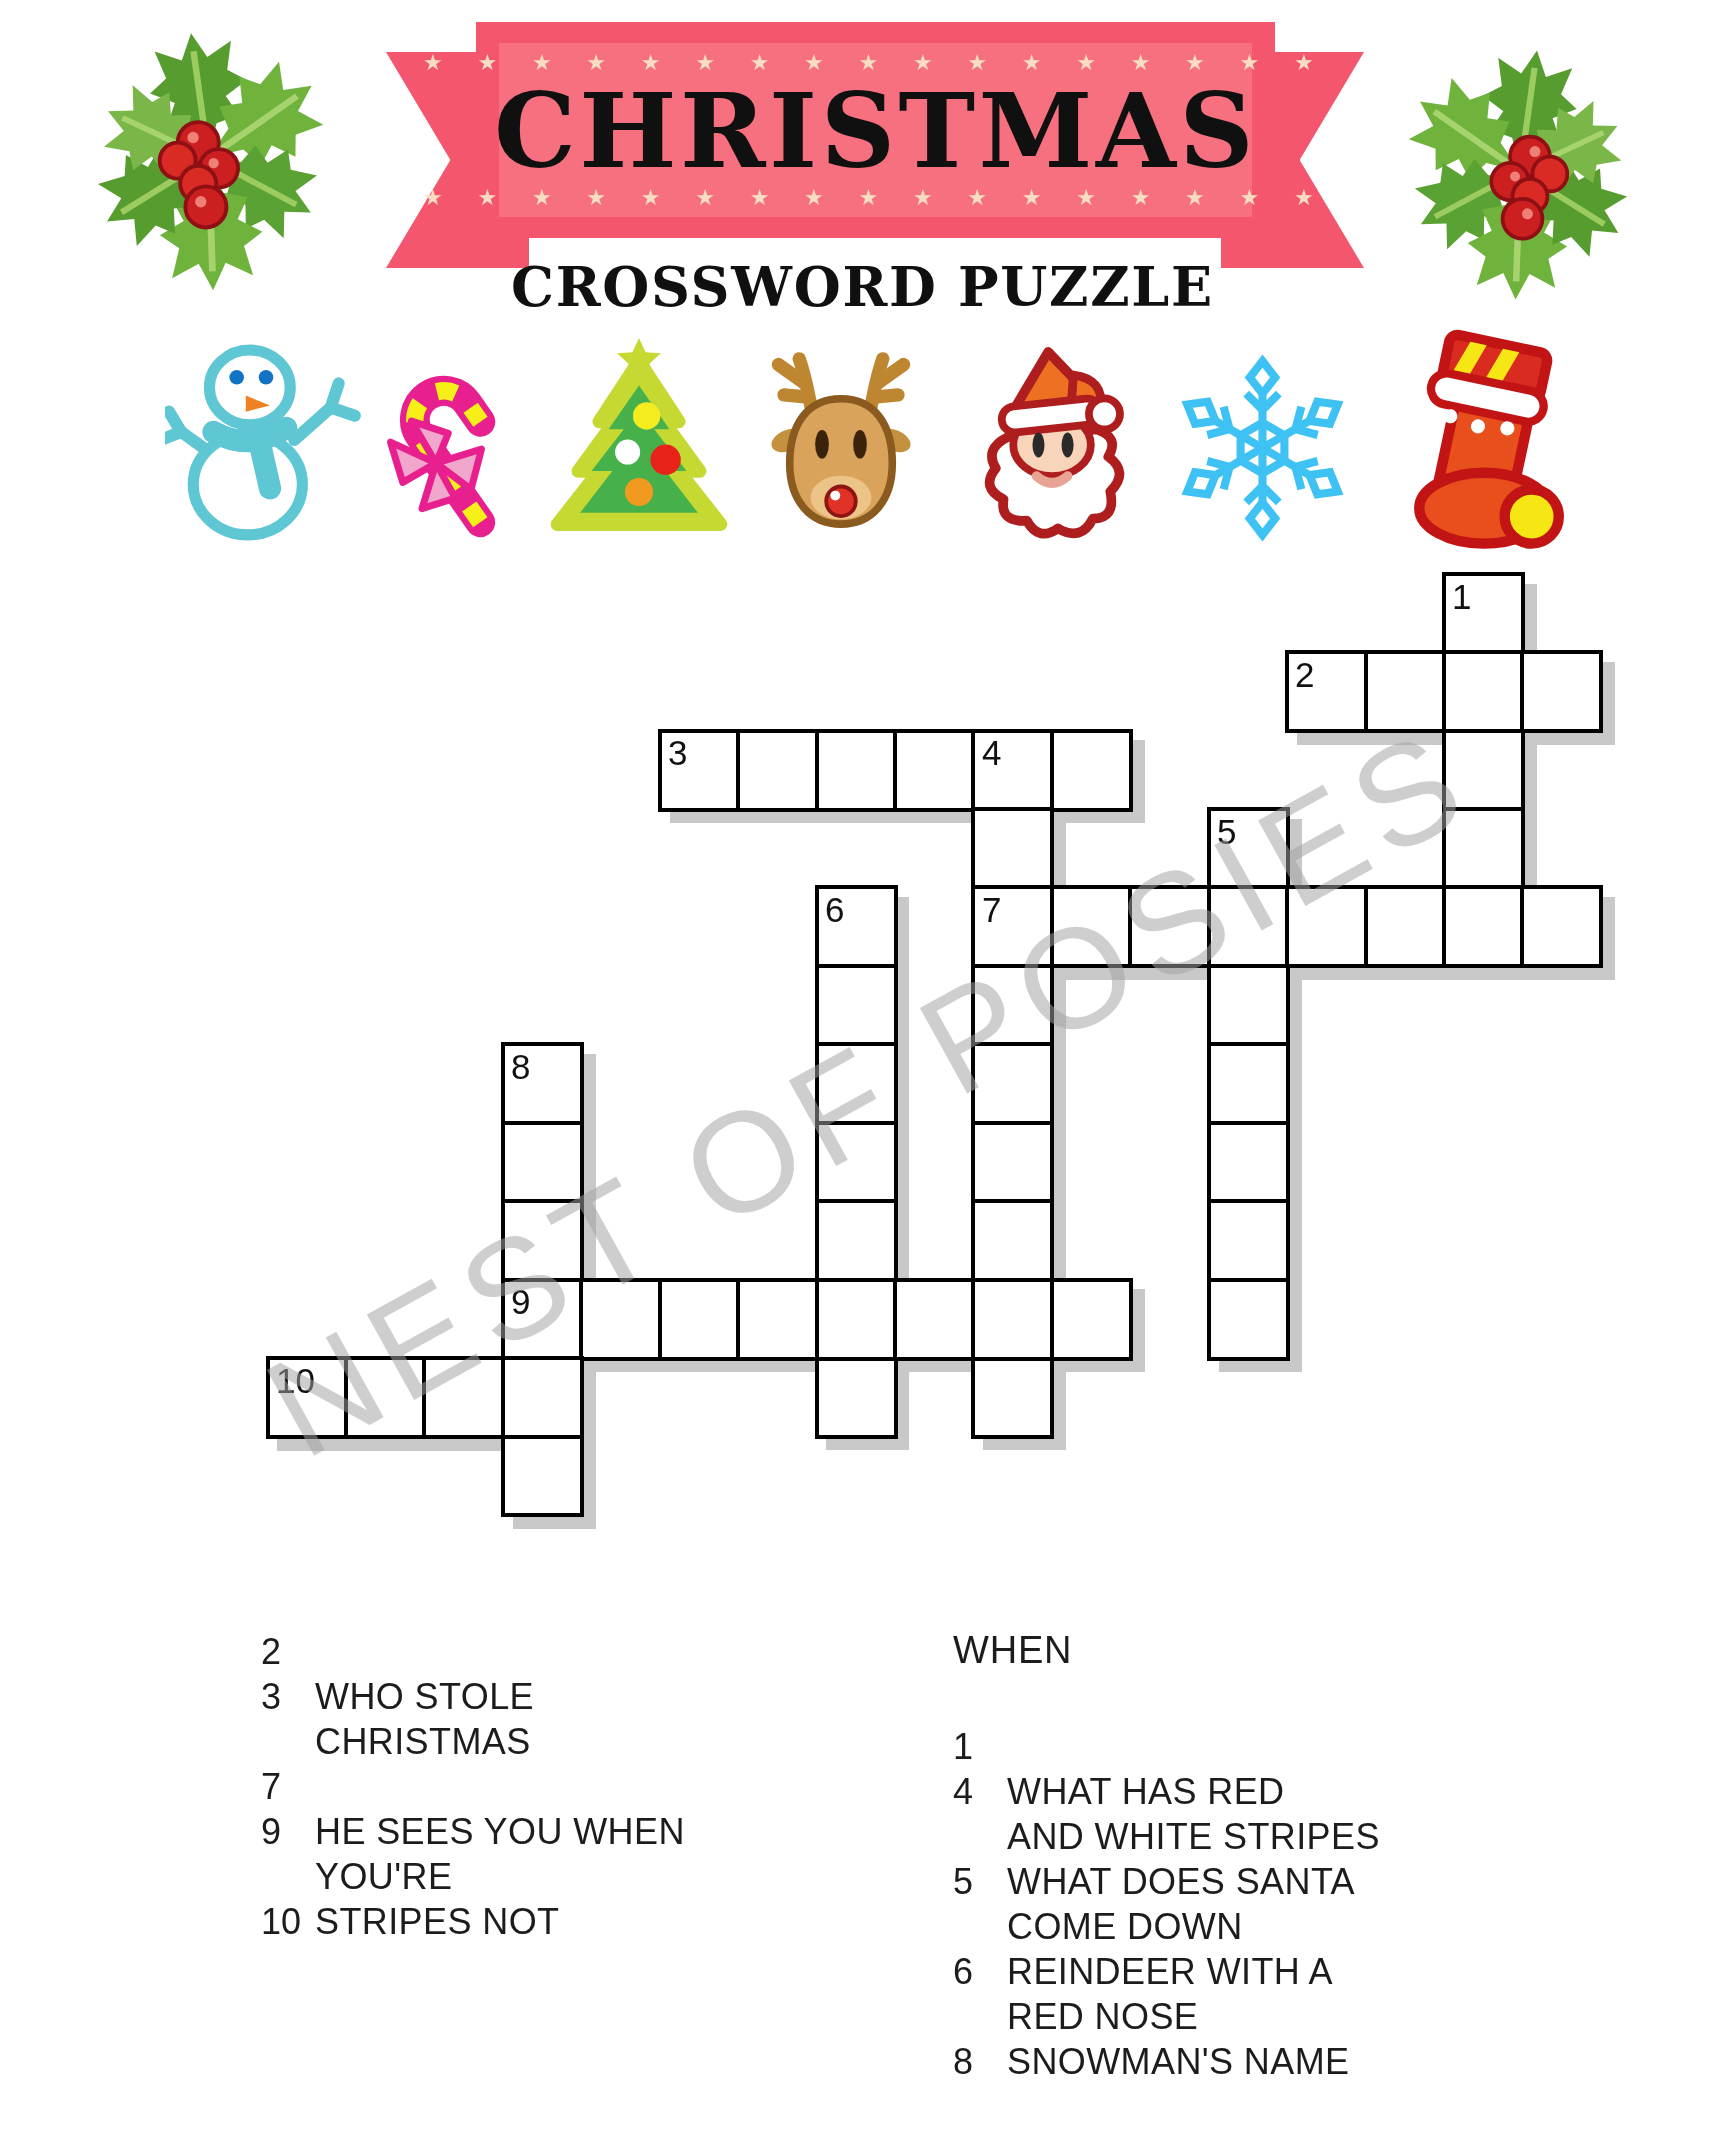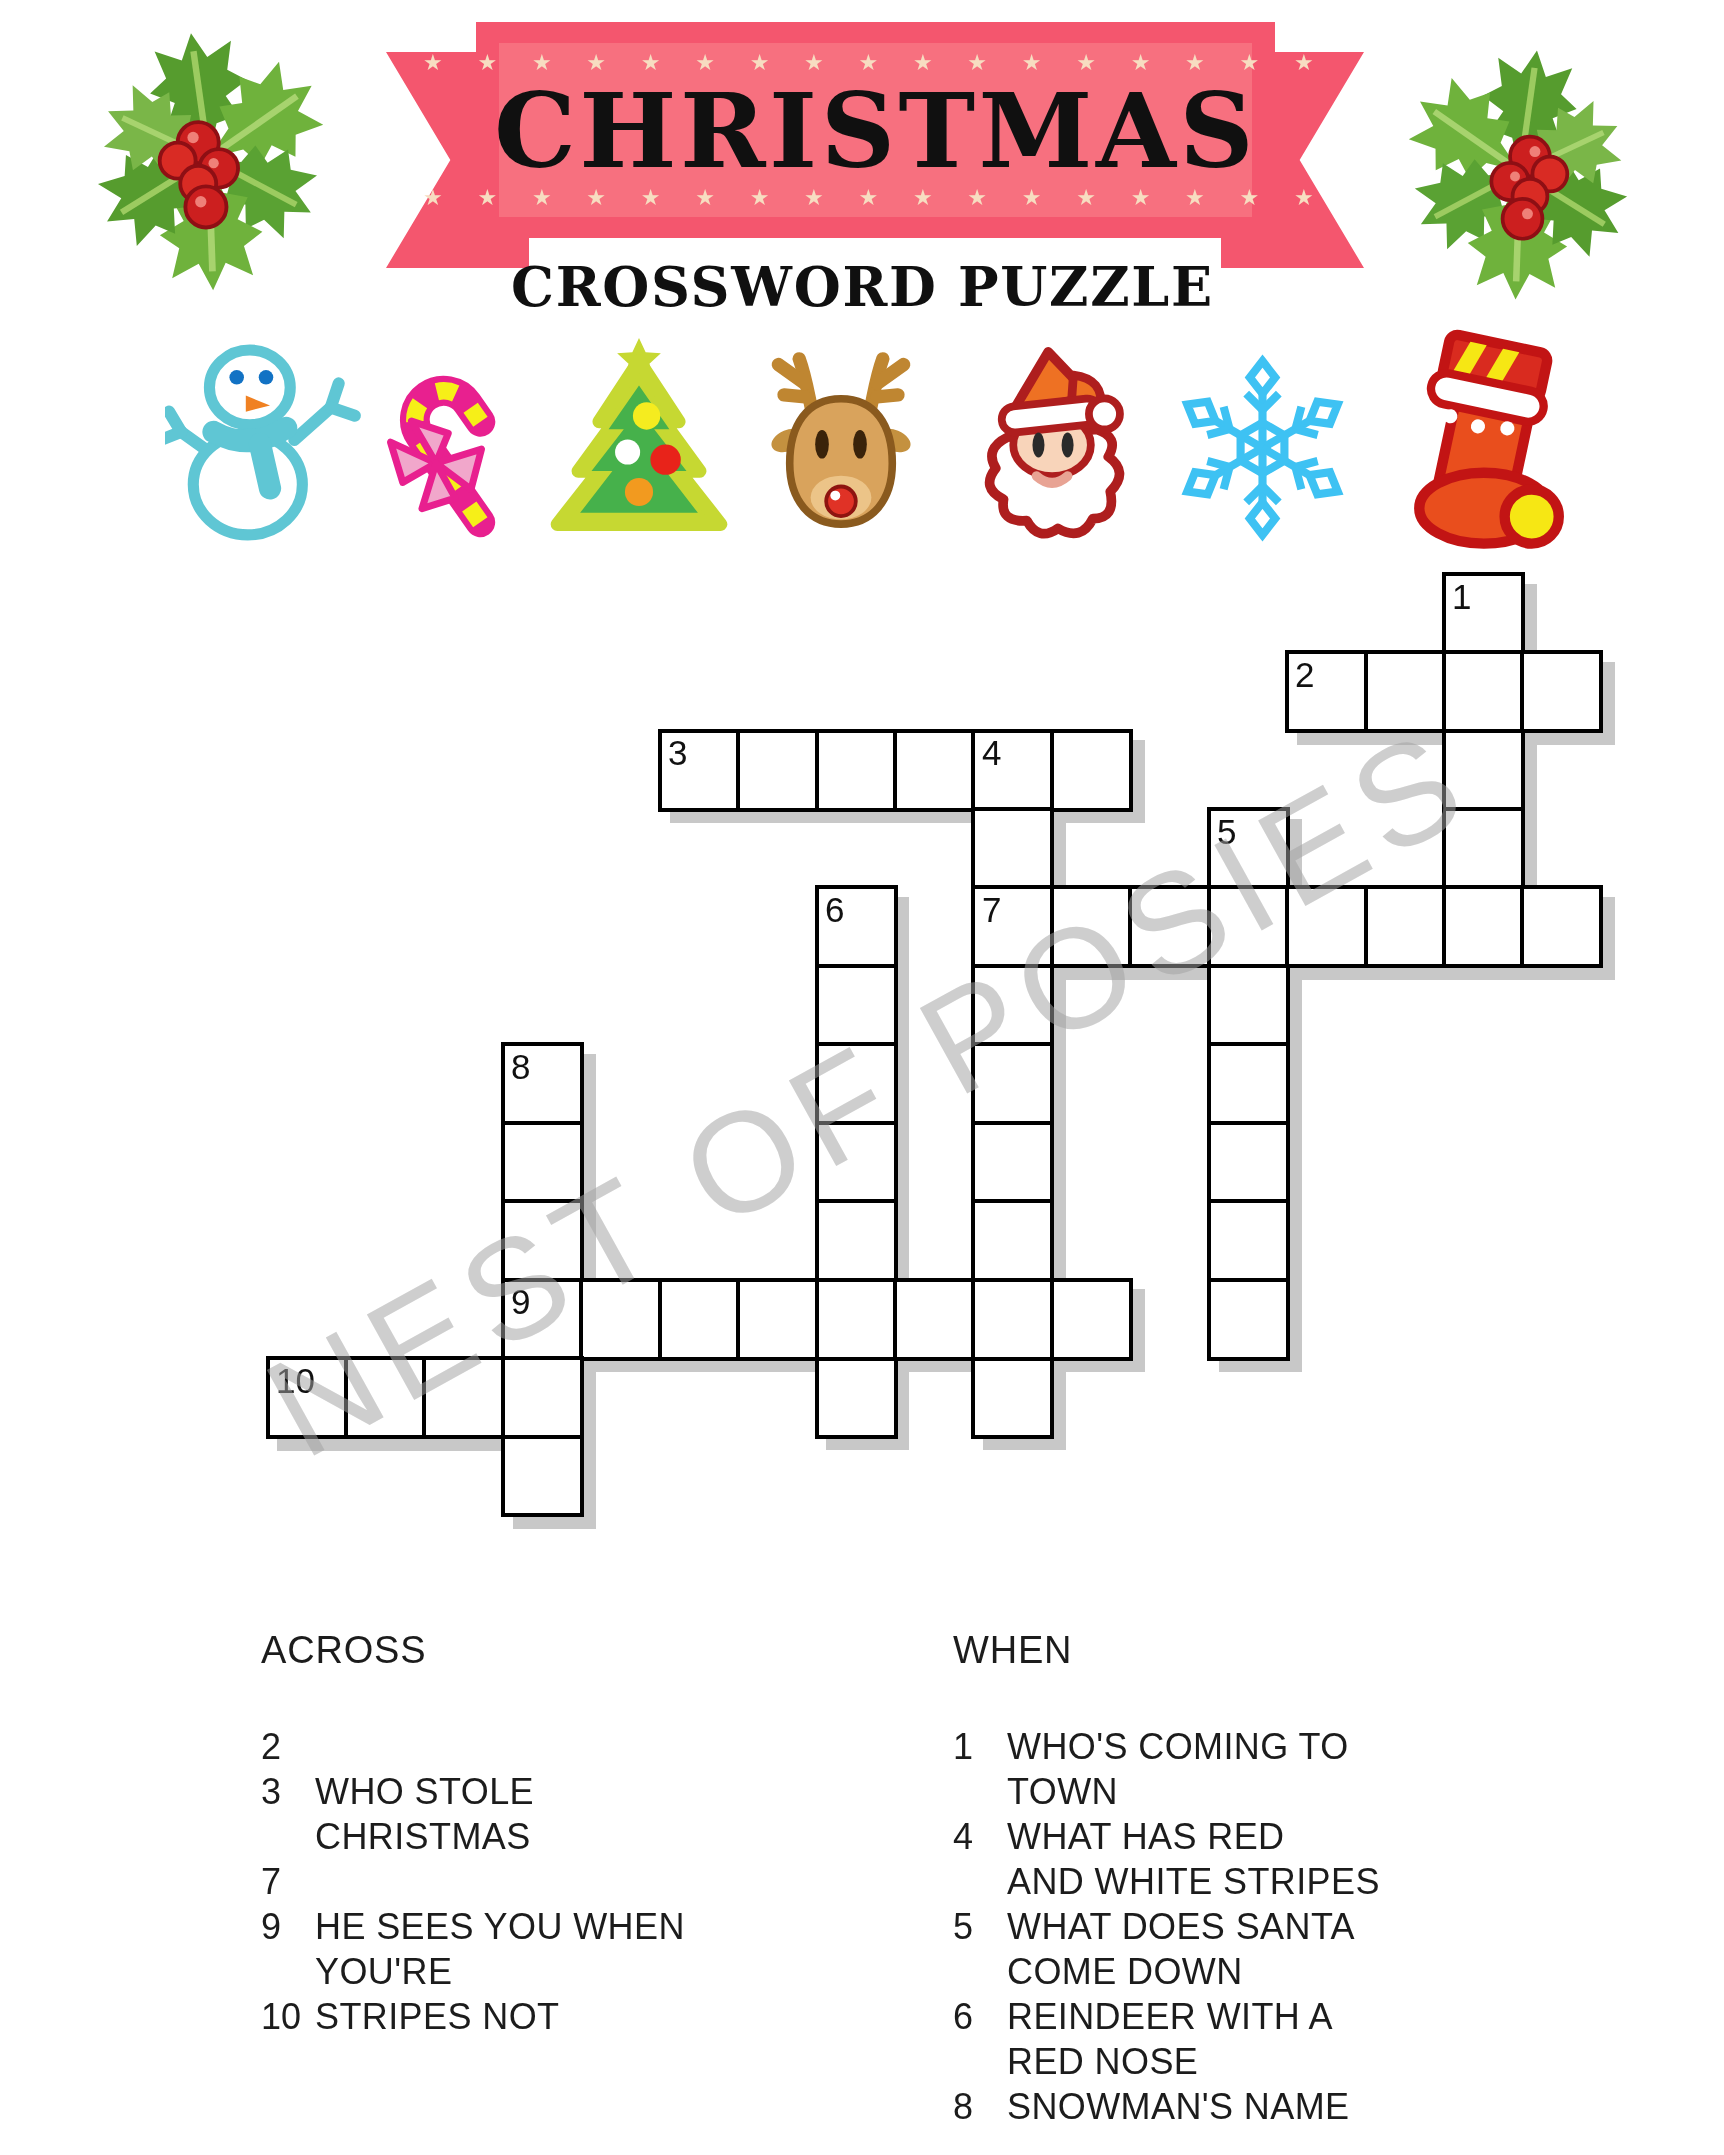--- a/index.html
+++ b/index.html
@@ -301,21 +301,20 @@
       <div class="cw-num" style="left: 825px; top: 892px;">6</div>
       <div class="cw-num" style="left: 982px; top: 892px;">7</div>
       <div class="cw-num" style="left: 511px; top: 1049px;">8</div>
       <div class="cw-num" style="left: 511px; top: 1284px;">9</div>
       <div class="cw-num" style="left: 276px; top: 1363px;">10</div>
     </div>
 
   <div id="watermark">NEST OF POSIES</div>
 
   <div class="clue-col" id="clues-across">
-    <div class="clue-header">ACROSS</div>
     <div class="clue-list">
         <div class="clue-row">
           <span class="clue-num">2</span>
         </div>
         <div class="clue-row">
           <span class="clue-num">3</span>
           <span class="clue-text">WHO STOLE
 CHRISTMAS</span>
         </div>
         <div class="clue-row">
@@ -330,22 +329,20 @@
           <span class="clue-num">10</span>
           <span class="clue-text">STRIPES NOT</span>
         </div>
       </div>
   </div>
   <div class="clue-col" id="clues-down">
     <div class="clue-header">WHEN</div>
     <div class="clue-list">
         <div class="clue-row">
           <span class="clue-num">1</span>
-          <span class="clue-text">WHO'S COMING TO
-TOWN</span>
         </div>
         <div class="clue-row">
           <span class="clue-num">4</span>
           <span class="clue-text">WHAT HAS RED
 AND WHITE STRIPES</span>
         </div>
         <div class="clue-row">
           <span class="clue-num">5</span>
           <span class="clue-text">WHAT DOES SANTA
 COME DOWN</span>

